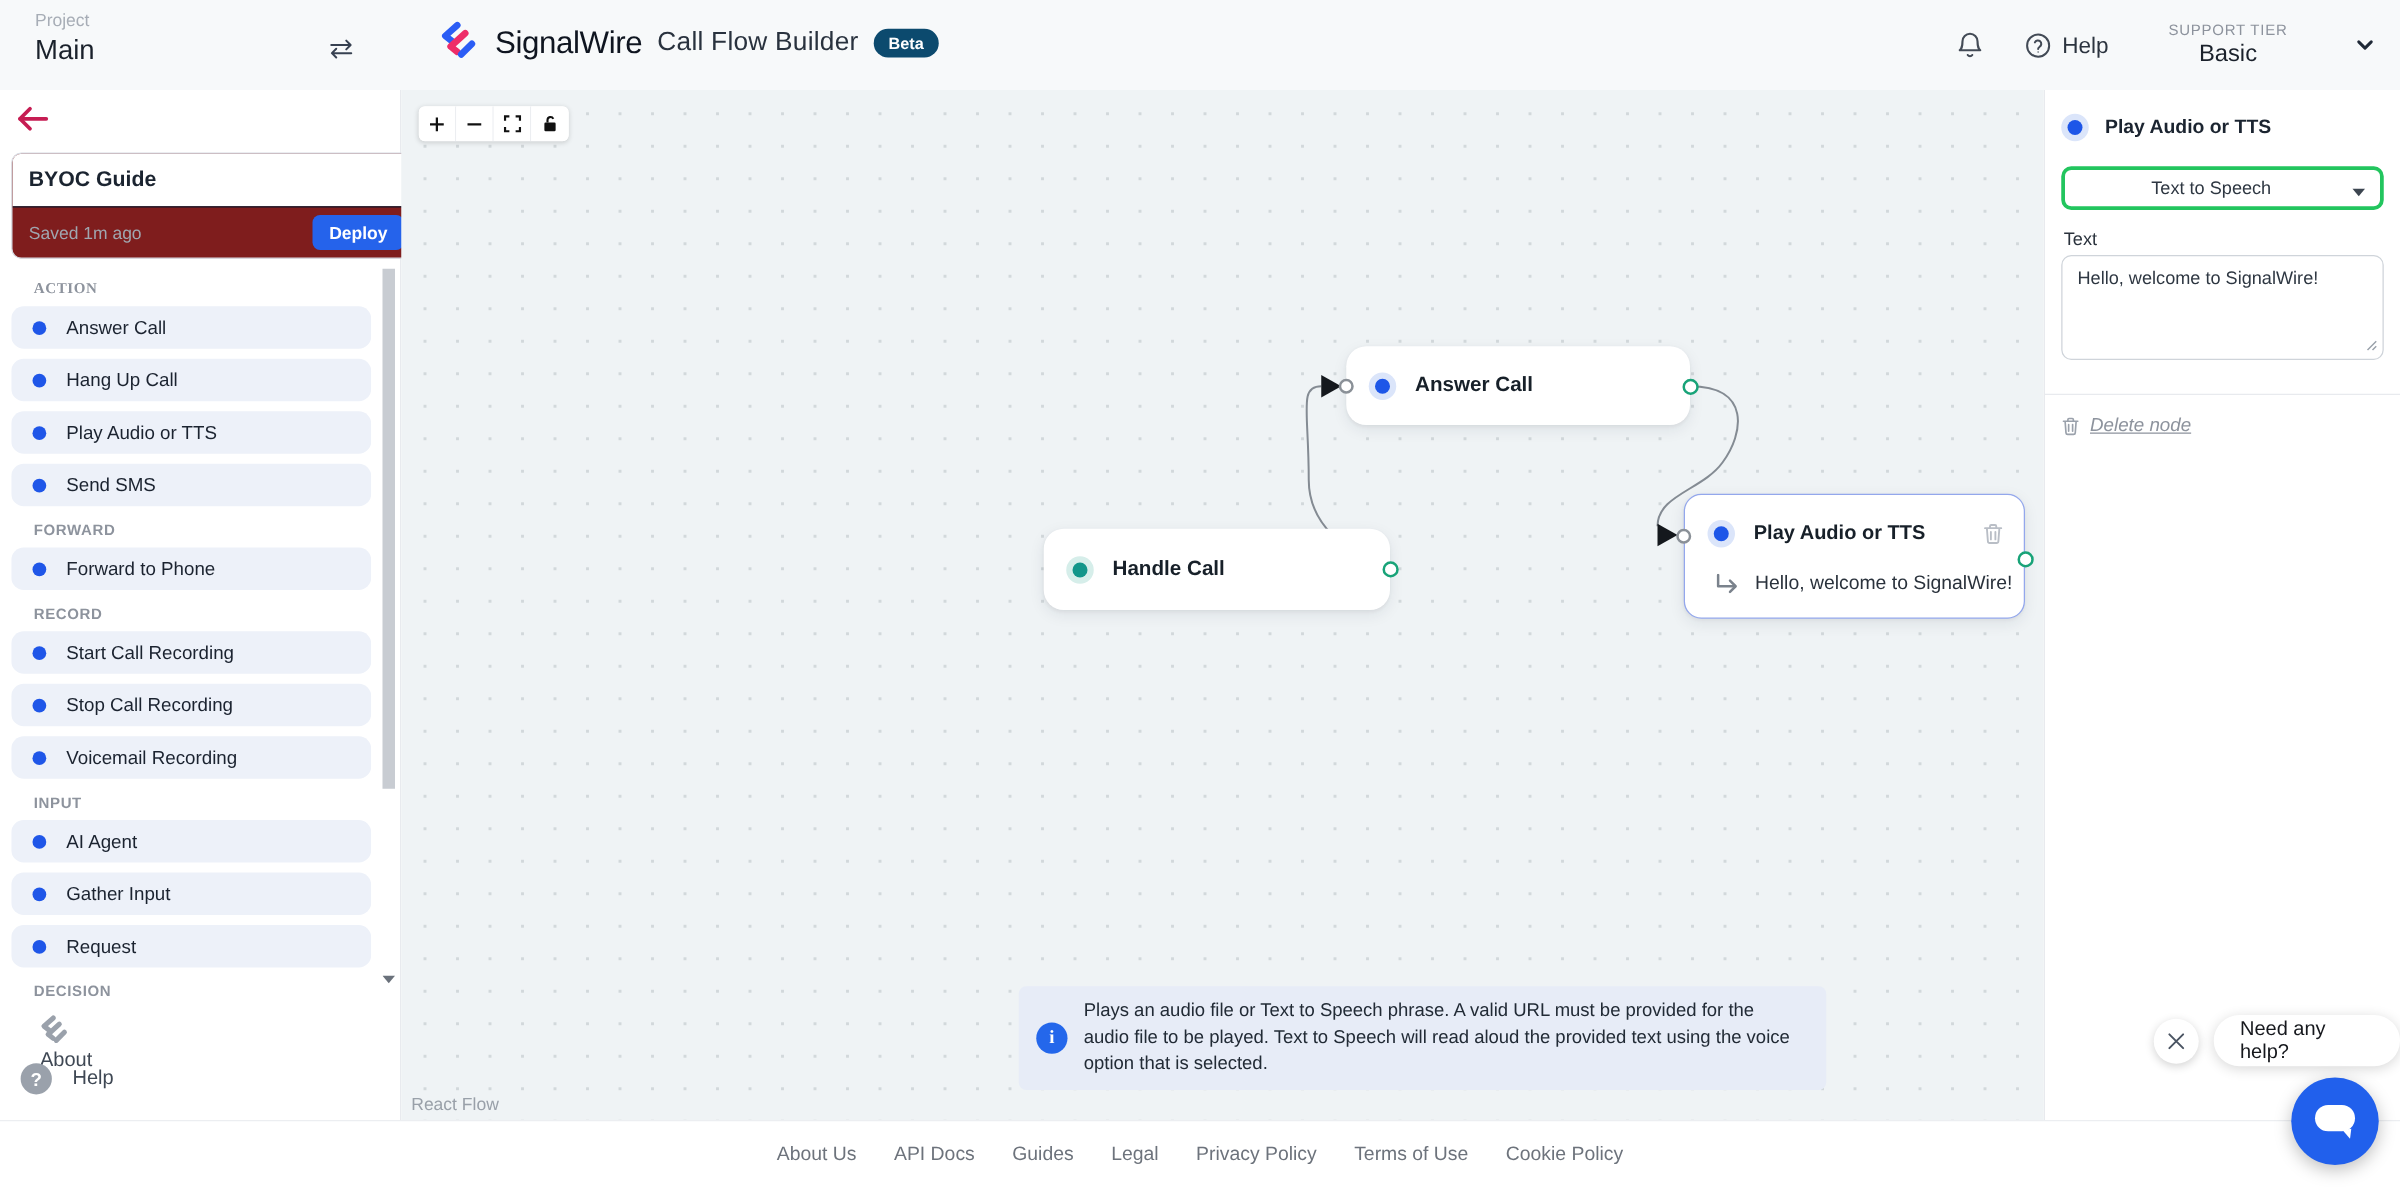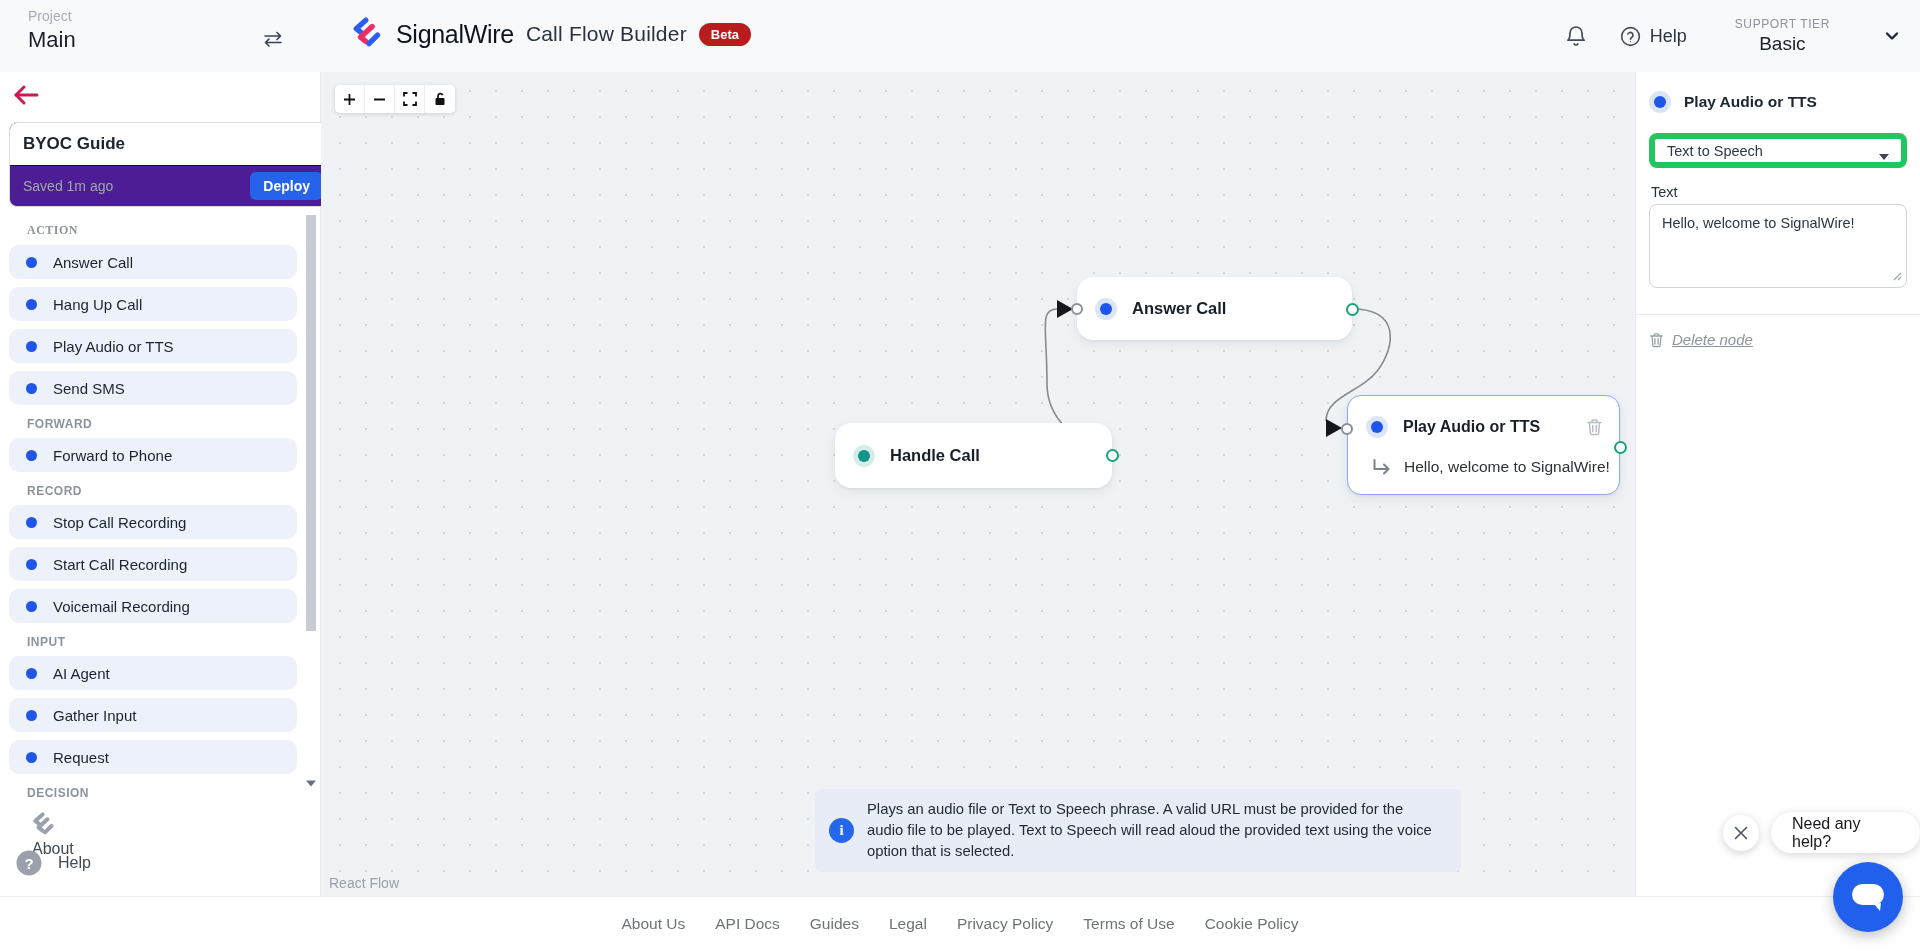--- a/index.html
+++ b/index.html
@@ -8,34 +8,34 @@
 
   
   #header { position:absolute; left:0; top:0; width:1920px; height:72px; background:#f7f9fa; }
   .project-block { position:absolute; left:28px; top:8px; }
   .project-label { font-size:14px; color:#a7adb6; }
   .project-name { font-size:22px; color:#1a212b; margin-top:3px; }
   .swap-btn { position:absolute; left:258px; top:24px; width:30px; height:30px; cursor:pointer; display:flex; align-items:center; justify-content:center; }
   .logo-group { position:absolute; left:352px; top:14px; display:flex; align-items:center; }
   .brand-name { font-size:25px; font-weight:400; color:#0f1520; letter-spacing:-.3px; margin-left:10px; }
   .app-title { font-size:21px; color:#29323e; margin-left:12px; letter-spacing:.2px; }
-  .beta-badge { margin-left:12px; background:#b91c1c; color:#fff; font-size:13px; font-weight:700; padding:4px 12px; border-radius:14px; }
+  .beta-badge { margin-left:12px; background:#0c4a6e; color:#fff; font-size:13px; font-weight:700; padding:4px 12px; border-radius:14px; }
   .header-right { position:absolute; right:18px; top:0; height:72px; display:flex; align-items:center; }
   .bell-btn { width:34px; height:34px; display:flex; align-items:center; justify-content:center; cursor:pointer; }
   .help-btn { display:flex; align-items:center; margin-left:26px; cursor:pointer; color:#2c343f; font-size:18px; }
   .help-btn span { margin-left:8px; }
   .tier-block { margin-left:48px; text-align:center; }
   .tier-label { font-size:12px; color:#8d939d; letter-spacing:.6px; }
   .tier-value { font-size:19px; color:#1a212b; margin-top:2px; }
   .tier-caret { margin-left:52px; display:flex; align-items:center; cursor:pointer; }
 
   
   #sidebar { position:absolute; left:0; top:72px; width:321px; height:824px; background:#fff; border-right:1px solid #e8eaee; }
   .back-btn { position:absolute; left:12px; top:10px; width:30px; height:28px; cursor:pointer; }
-  .flow-card { position:absolute; left:9px; top:50px; width:358px; border:1px solid #d8dce3; border-radius:8px; background:#4c1d95; overflow:hidden; }
+  .flow-card { position:absolute; left:9px; top:50px; width:358px; border:1px solid #d8dce3; border-radius:8px; background:#7f1d1d; overflow:hidden; }
   .flow-name-input { display:block; width:100%; height:42px; border:none; outline:none; padding:0 13px; font-size:17px; font-weight:700; color:#1b2430; font-family:"Liberation Sans",sans-serif; background:#fff; }
   .flow-card-row { display:flex; align-items:center; height:41px; border-top:1px solid #0f172a; padding:0 7px 0 13px; }
   .saved-status { font-size:14px; color:#a0a6af; flex:1; }
   .deploy-btn { background:#2563eb; color:#fff; font-size:14px; font-weight:700; border:none; border-radius:6px; padding:6px 13px; cursor:pointer; font-family:"Liberation Sans",sans-serif; }
   .history-btn { width:29px; height:28px; margin-left:7px; background:#e7e9ee; border:none; border-radius:6px; cursor:pointer; display:flex; align-items:center; justify-content:center; }
   #node-palette { position:absolute; left:9px; top:143px; width:288px; height:582px; overflow:hidden; }
   .section-label { font-size:12px; font-weight:700; color:#8d939d; letter-spacing:.5px; margin:12px 0 7px 18px; }
   .section-label:first-child { margin-top:8px;font-family:Liberation Serif, serif; }
   .node-item { display:flex; align-items:center; height:34px; background:#edf1f9; border-radius:10px; margin-bottom:8px; padding-left:17px; cursor:grab; }
   .node-item .dot { width:11px; height:11px; border-radius:50%; background:#1f56e8; }
@@ -71,21 +71,21 @@
   .node-trash { margin-left:auto; cursor:pointer; display:flex; }
   .info-box { position:absolute; left:494px; top:717px; width:646px; height:83px; background:#e7ecf7; border-radius:6px; display:flex; align-items:center; padding:0 18px 0 14px; }
   .info-icon { width:25px; height:25px; border-radius:50%; background:#2467eb; color:#fff; font-size:15px; font-weight:700; font-family:"Liberation Serif",serif; display:flex; align-items:center; justify-content:center; flex:none; }
   .info-text { font-size:14.8px; color:#222b36; line-height:1.4; margin-left:13px; }
   .rf-attribution { position:absolute; left:2px; top:801px; font-size:14px; color:#99a0a9; padding:2px 6px; }
 
   
   #inspector { position:absolute; left:1635px; top:72px; width:285px; height:824px; background:#fff; border-left:1px solid #e8eaee; padding:0 13px; }
   .insp-header { display:flex; align-items:center; margin-top:18px; height:24px; }
   .insp-title { font-size:15.5px; font-weight:700; color:#1b2430; margin-left:13px; }
-  .select-box { position:relative; display:flex; align-items:center; height:35px; border:6px solid #22c55e; border-radius:8px; background:#fff; padding:0 30px 0 12px; font-size:14.5px; color:#2e3742; cursor:pointer; }
+  .select-box { position:relative; display:flex; align-items:center; height:35px; border:3px solid #22c55e; border-radius:8px; background:#fff; padding:0 30px 0 12px; font-size:14.5px; color:#2e3742; cursor:pointer;justify-content:center; }
   .select-box .caret { position:absolute; right:12px; top:15px; width:0; height:0; border-left:5.5px solid transparent; border-right:5.5px solid transparent; border-top:6.5px solid #3c4550; }
   #insp-type-select { margin-top:19px; }
   .field-label { font-size:14.5px; color:#2a323c; margin:16px 0 4px 2px; }
   .text-area-wrap { position:relative; margin-top:4px; }
   .insp-textarea { width:100%; height:84px; border:1px solid #cfd4da; border-radius:8px; resize:none; outline:none; padding:10px 12px; font-size:14.5px; color:#2e3742; font-family:"Liberation Sans",sans-serif; }
   .resize-grip { position:absolute; right:5px; bottom:7px; }
   .insp-divider { height:1px; background:#e8eaee; margin:22px -13px 0 -13px; }
   .delete-row { display:flex; align-items:center; margin-top:16px; cursor:pointer; }
   .delete-label { font-size:15px; color:#8d939d; text-decoration:underline; margin-left:8px;font-style:italic; }
 
@@ -192,25 +192,25 @@
           <span class="node-item-label">Send SMS</span>
         </div>
         <div class="section-label">FORWARD</div>
         <div class="node-item">
           <span class="dot"></span>
           <span class="node-item-label">Forward to Phone</span>
         </div>
         <div class="section-label">RECORD</div>
         <div class="node-item">
           <span class="dot"></span>
+          <span class="node-item-label">Start Call Recording</span>
+        </div>
+        <div class="node-item">
+          <span class="dot"></span>
           <span class="node-item-label">Stop Call Recording</span>
-        </div>
-        <div class="node-item">
-          <span class="dot"></span>
-          <span class="node-item-label">Start Call Recording</span>
         </div>
         <div class="node-item">
           <span class="dot"></span>
           <span class="node-item-label">Voicemail Recording</span>
         </div>
         <div class="section-label">INPUT</div>
         <div class="node-item">
           <span class="dot"></span>
           <span class="node-item-label">AI Agent</span>
         </div>

